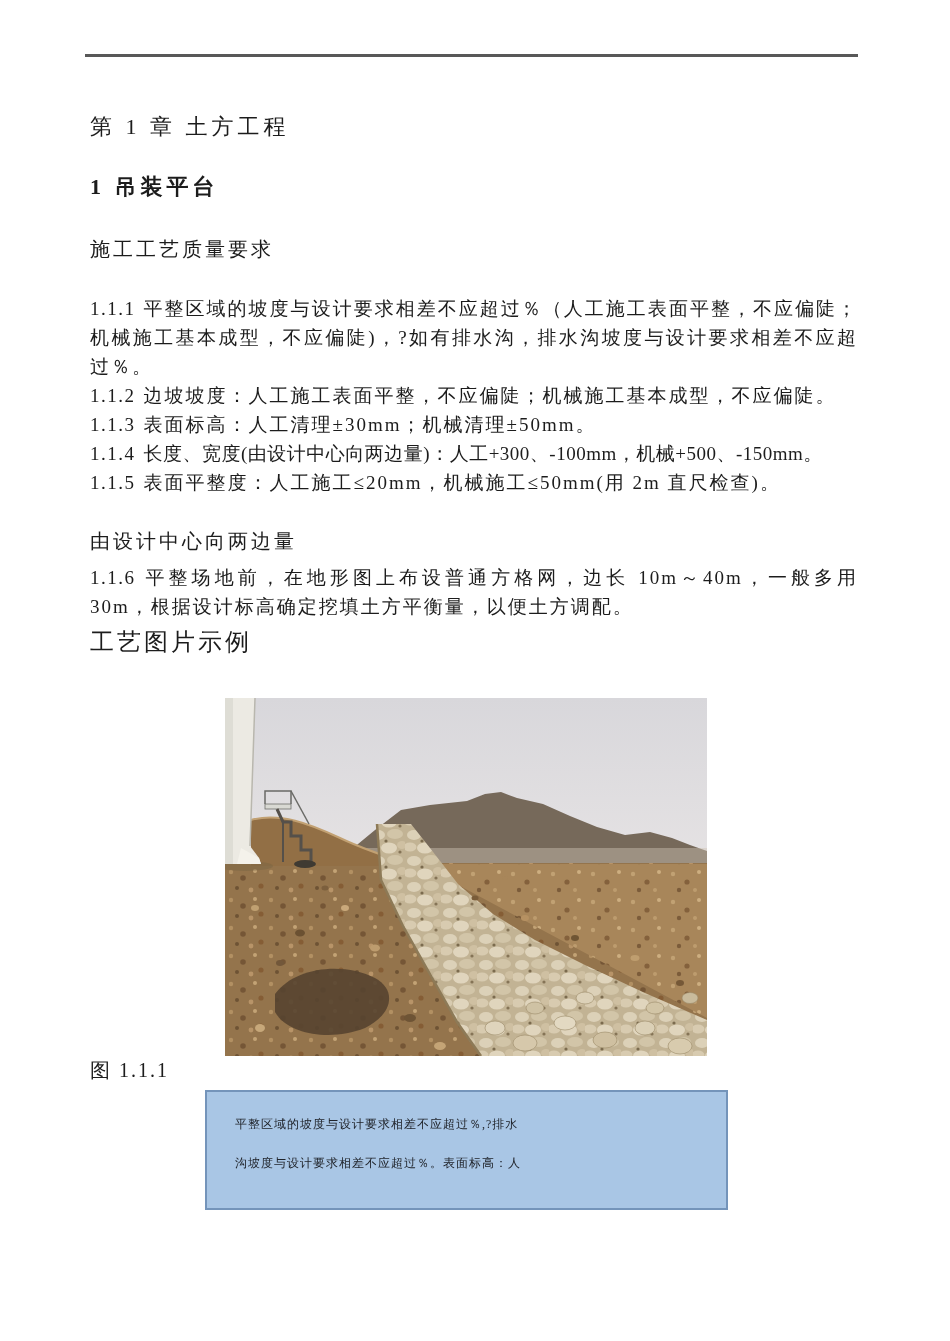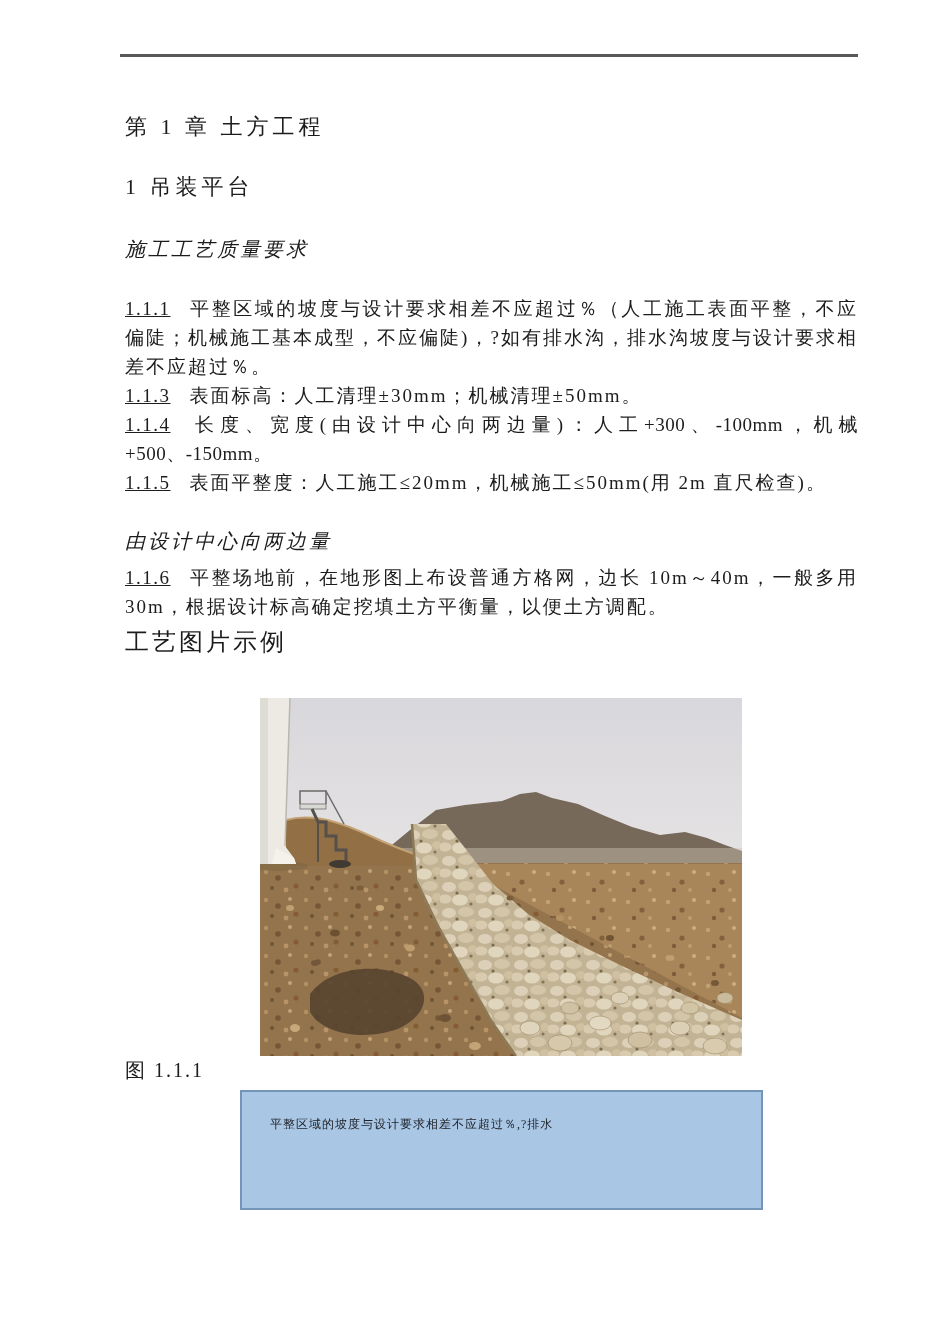--- a/index.html
+++ b/index.html
@@ -4,64 +4,62 @@
 <style>
   * { box-sizing: border-box; }
   html, body { margin: 0; padding: 0; }
   body {
     width: 950px; height: 1341px;
     background: #ffffff;
     overflow: hidden;
     font-family: "Liberation Serif", "DejaVu Serif", serif;
     color: #1c1c1c;
   }
-  .page { width: 950px; height: 1341px; position: relative; overflow: hidden; padding-left: 35px; }
+  .page { width: 950px; height: 1341px; position: relative; overflow: hidden; }
 
   .rule {
     margin: 54px 92px 0 85px;
     height: 3px;
     background: #585858;
   }
 
   .content { padding: 0 92px 0 90px; }
 
   .chapter {
     margin-top: 55px;
     font-size: 22px; line-height: 30px;
     letter-spacing: 4px;
     font-weight: normal;
   }
   .section {
     margin-top: 30px;
     font-size: 22px; line-height: 30px;
     letter-spacing: 4px;
-    font-weight: normal;
+    font-weight: bold;
   }
   .subhead {
     margin-top: 33px;
     font-size: 20px; line-height: 29px;
     letter-spacing: 3px;
     font-weight: normal;
-    font-style: italic;
   }
   .subhead2 { margin-top: 30px; }
 
   .items { margin-top: 30px; }
   .items2 { margin-top: 7px; }
   .items p {
     margin: 0;
     font-size: 19px;
     line-height: 29px;
     letter-spacing: 2px;
     text-align: justify;
   }
   .items p .num {
     letter-spacing: 1.5px;
-    margin-right: 19px;
-    text-decoration: underline;
+    margin-right: 8px;
   }
   .items p.tight { letter-spacing: 0.5px; }
 
   .photo-heading {
     margin-top: 7px;
     font-size: 24px; line-height: 29px;
     letter-spacing: 3px;
     font-weight: normal;
   }
 
@@ -102,20 +100,21 @@
 
   <div class="rule"></div>
 
   <div class="content">
     <div class="chapter">第 1 章  土方工程</div>
     <div class="section">1  吊装平台</div>
     <div class="subhead">施工工艺质量要求</div>
 
     <div class="items items1">
       <p><span class="num">1.1.1</span><span>平整区域的坡度与设计要求相差不应超过％（人工施工表面平整，不应偏陡；机械施工基本成型，不应偏陡)，?如有排水沟，排水沟坡度与设计要求相差不应超过％。</span></p>
+      <p><span class="num">1.1.2</span><span>边坡坡度：人工施工表面平整，不应偏陡；机械施工基本成型，不应偏陡。</span></p>
       <p><span class="num">1.1.3</span><span>表面标高：人工清理±30mm；机械清理±50mm。</span></p>
       <p class="tight"><span class="num">1.1.4</span><span>长度、宽度(由设计中心向两边量)：人工+300、-100mm，机械+500、-150mm。</span></p>
       <p><span class="num">1.1.5</span><span>表面平整度：人工施工≤20mm，机械施工≤50mm(用 2m 直尺检查)。</span></p>
     </div>
 
     <div class="subhead subhead2">由设计中心向两边量</div>
 
     <div class="items items2">
       <p><span class="num">1.1.6</span><span>平整场地前，在地形图上布设普通方格网，边长 10m～40m，一般多用 30m，根据设计标高确定挖填土方平衡量，以便土方调配。</span></p>
     </div>
@@ -219,15 +218,16 @@
           <line x1="58" y1="124" x2="58" y2="164" stroke="#55504a" stroke-width="2"></line>
           <ellipse cx="80" cy="166" rx="11" ry="4" fill="#3f3a32"></ellipse>
         </g>
       </svg>
     </figure>
 
     <div class="fig-caption">图 1.1.1</div>
 
     <div class="callout">
       <span class="line">平整区域的坡度与设计要求相差不应超过％,?排水</span>
+      <span class="line">沟坡度与设计要求相差不应超过％。表面标高：人</span>
     </div>
   </div>
 </div>
 
 </body></html>

